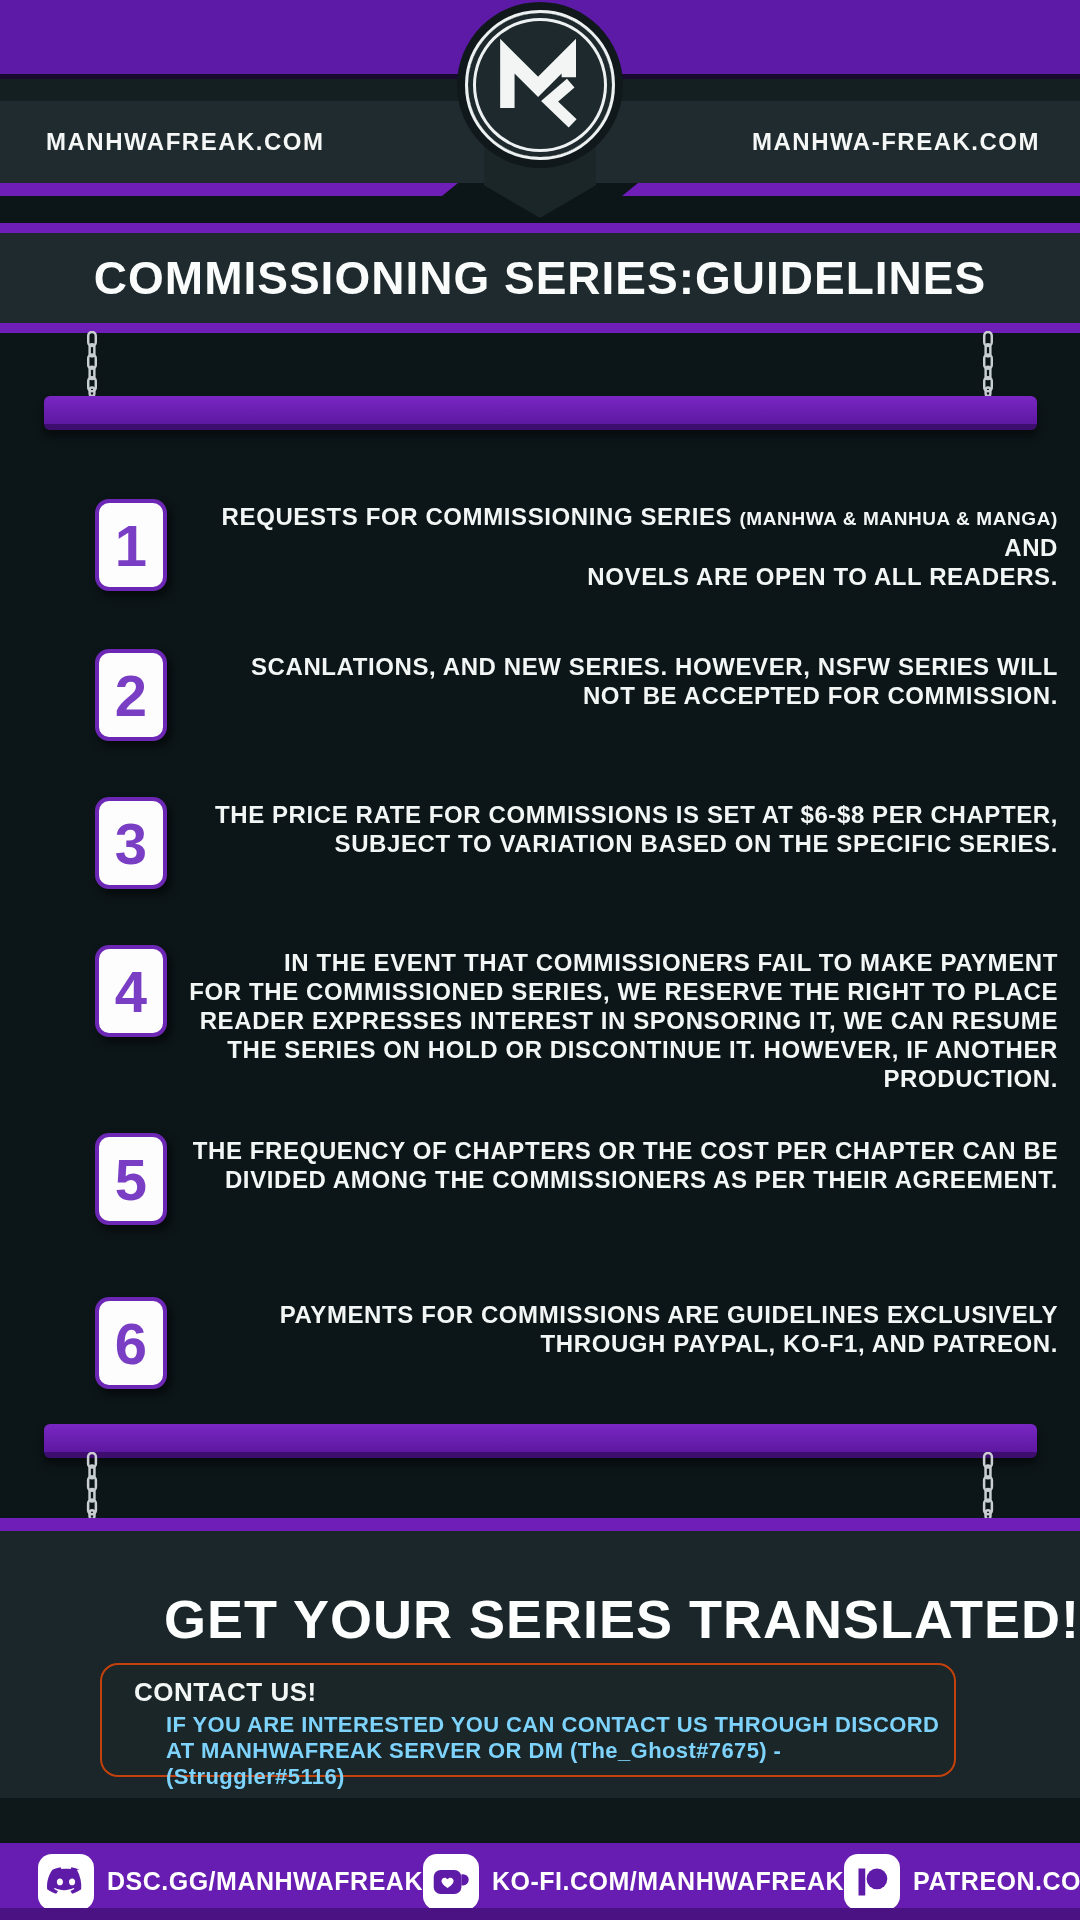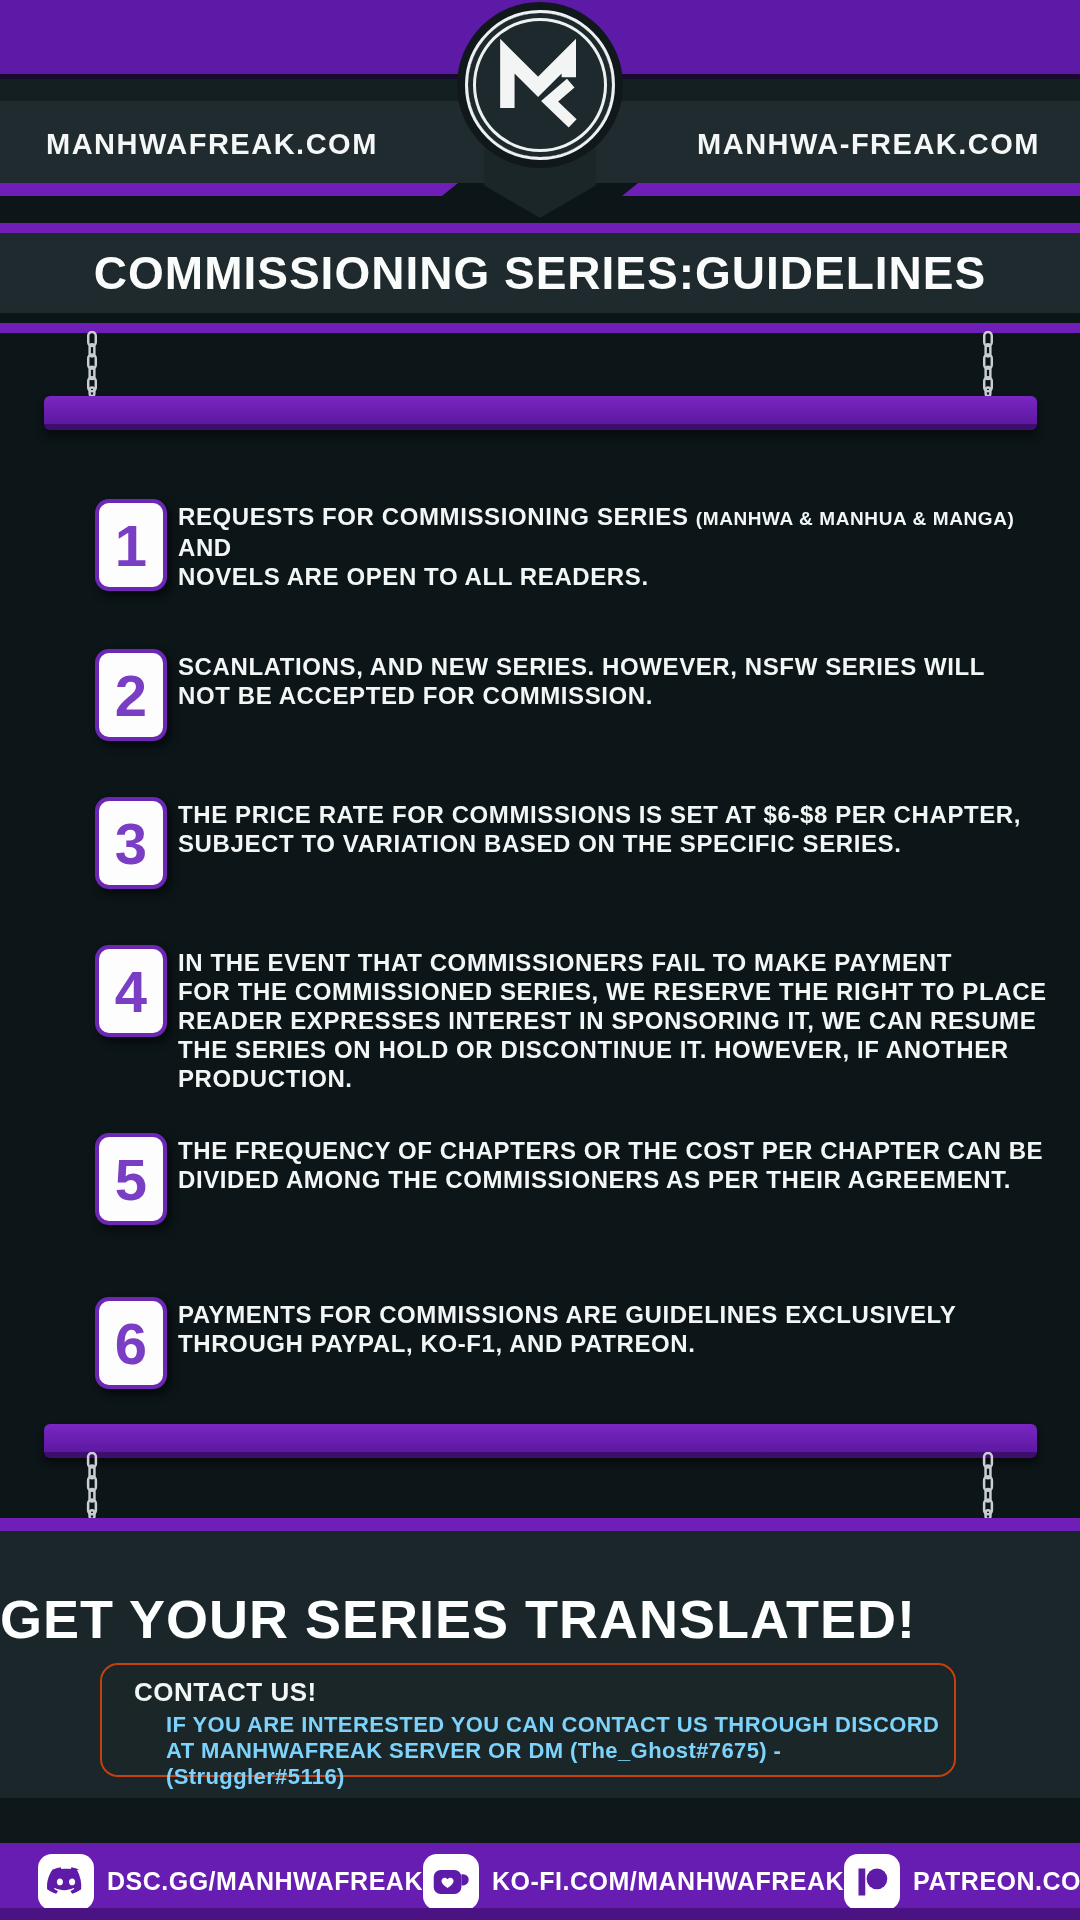--- a/index.html
+++ b/index.html
@@ -4,57 +4,57 @@
 <style>
   html{background:#0c1518;}
   body{margin:0;width:1080px;height:1920px;position:relative;overflow:hidden;
        background:#0c1518;font-family:"Liberation Sans",sans-serif;-webkit-font-smoothing:antialiased;}
   .abs{position:absolute;}
   
   .topband{left:0;top:0;width:1080px;height:74px;background:#5c1aa6;}
   .topband-edge{left:0;top:74px;width:1080px;height:5px;background:#170a2e;}
   .hdr-upper{left:0;top:79px;width:1080px;height:22px;background:#141f22;}
   .hdr{left:0;top:101px;width:1080px;height:82px;background:#1f2b2e;}
-  .site-name{top:128px;color:#f4f7f6;font-weight:700;font-size:29px;letter-spacing:1.5px;}
+  .site-name{top:128px;color:#f4f7f6;font-weight:700;font-size:24px;letter-spacing:1.5px;}
   .site-left{left:46px;}
   .site-right{right:40px;}
   .stripe{left:0;width:1080px;background:#6f1fb8;}
   .stripeA{top:183px;height:13px;width:458px;background:#6f1fb8;
            clip-path:polygon(0 0,100% 0,calc(100% - 16px) 100%,0 100%);}
   .stripeA.right{left:622px;clip-path:polygon(16px 0,100% 0,100% 100%,0 100%);}
   .shield{left:484px;top:101px;width:112px;height:117px;background:#1b2629;
           clip-path:polygon(0 0,100% 0,100% 72%,50% 100%,0 72%);}
   .logo-circle{left:465px;top:10px;width:150px;height:150px;border-radius:50%;
           background:#1d292c;border:3px solid #edf1f1;box-sizing:border-box;
           box-shadow:0 0 0 8px #10181c, inset 0 0 0 5px #1d292c, inset 0 0 0 8px #edf1f1;
           display:flex;align-items:center;justify-content:center;}
   .stripeB{top:223px;height:10px;}
-  .title-band{left:0;top:233px;width:1080px;height:80px;background:#1e2a2d;
+  .title-band{left:0;top:233px;width:1080px;height:90px;background:#1e2a2d;
           display:flex;align-items:center;justify-content:center;}
   .page-title{color:#fafcfb;font-weight:700;font-size:46px;letter-spacing:1px;}
   .stripeC{top:323px;height:10px;}
   
   .chain{width:16px;}
   .bar{left:44px;width:993px;height:28px;border-radius:6px;
        background:linear-gradient(#7a27c4,#5d18a0);border-bottom:6px solid #3e0e6f;
        box-shadow:0 6px 8px rgba(0,0,0,.45);}
   .bar-top{top:396px;}
   .bar-bottom{top:1424px;}
   
   .nbox{left:95px;width:64px;height:84px;background:#fdfdfd;border:4px solid #6c28b4;
         border-radius:14px;box-sizing:content-box;box-shadow:4px 5px 8px rgba(0,0,0,.55);
         display:flex;align-items:center;justify-content:center;
         font-size:58px;font-weight:700;color:#7a3ec5;}
   .itxt{left:178px;width:880px;color:#f2f6f5;font-weight:700;font-size:24px;
-        line-height:29px;letter-spacing:0.6px;}
+        line-height:29px;letter-spacing:0.6px;text-align:right;}
   .itxt .small{font-size:19px;}
   
   .stripeD{top:1518px;height:13px;}
   .section2{left:0;top:1531px;width:1080px;height:267px;background:#1a2629;}
-  .cta{left:0;top:1588px;width:1080px;text-align:left;color:#fdfefe;
+  .cta{left:0;top:1588px;width:1080px;text-align:right;color:#fdfefe;
        font-weight:700;font-size:54px;letter-spacing:1px;}
   .contact-box{left:100px;top:1663px;width:852px;height:110px;border:2px solid #c2410c;
        border-radius:18px;background:#1b2629;}
   .contact-heading{margin:12px 0 4px 32px;color:#f2f6f5;font-weight:700;font-size:26px;letter-spacing:0.5px;}
   .contact-line{margin-left:64px;color:#7dd3fc;font-weight:700;font-size:22px;line-height:26px;letter-spacing:0.4px;}
   .prefooter{left:0;top:1798px;width:1080px;height:45px;background:#0e171a;}
   
   .footer{left:0;top:1843px;width:1080px;height:77px;background:#671db1;
           display:flex;align-items:center;justify-content:space-between;
           padding:12px 38px;box-sizing:border-box;}

